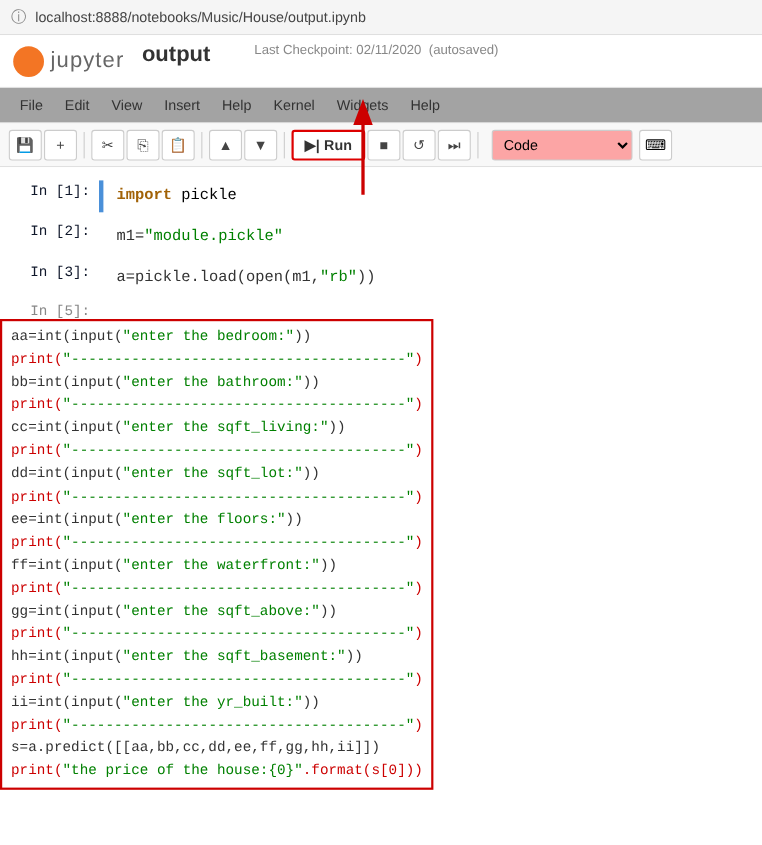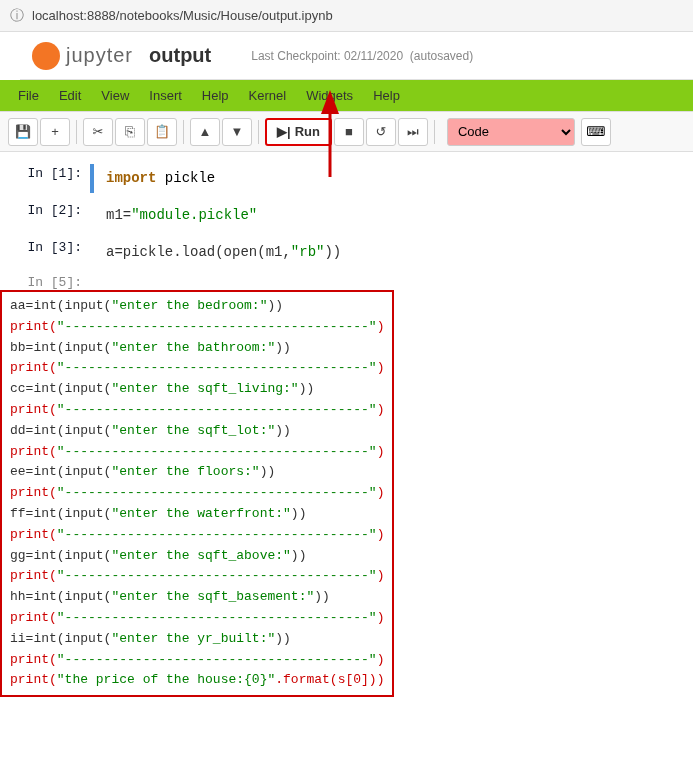--- a/index.html
+++ b/index.html
@@ -24,26 +24,24 @@
     }
     .address-bar .info-icon {
       margin-right: 8px;
       color: #888;
       font-size: 14px;
     }
 
     
     .jupyter-header {
       display: flex;
-      align-items: center;
       padding: 6px 12px;
       background: #fff;
       border-bottom: 1px solid #e0e0e0;
       height: 48px;
-      margin-left: 20px;
     }
     .jupyter-logo {
       display: flex;
       align-items: center;
       margin-right: 16px;
     }
     .jupyter-logo-circle {
       width: 28px;
       height: 28px;
       border-radius: 50%;
@@ -66,21 +64,21 @@
       font-size: 12px;
       color: #888;
       padding-left: 32px;
     }
 
     
     .menu-bar {
       display: flex;
       align-items: center;
       padding: 2px 8px;
-      background: #84cc16;
+      background: #a3a3a3;
       border-bottom: 1px solid #ddd;
       height: 32px;
     }
     .menu-item {
       padding: 4px 10px;
       font-size: 13px;
       color: #333;
       cursor: pointer;
     }
 
@@ -330,17 +328,18 @@
       <div><span class="var">ee=int(input(</span><span class="str">"enter the floors:"</span><span class="var">))</span></div>
       <div><span class="red-text">print(</span><span class="str">"---------------------------------------"</span><span class="red-text">)</span></div>
       <div><span class="var">ff=int(input(</span><span class="str">"enter the waterfront:"</span><span class="var">))</span></div>
       <div><span class="red-text">print(</span><span class="str">"---------------------------------------"</span><span class="red-text">)</span></div>
       <div><span class="var">gg=int(input(</span><span class="str">"enter the sqft_above:"</span><span class="var">))</span></div>
       <div><span class="red-text">print(</span><span class="str">"---------------------------------------"</span><span class="red-text">)</span></div>
       <div><span class="var">hh=int(input(</span><span class="str">"enter the sqft_basement:"</span><span class="var">))</span></div>
       <div><span class="red-text">print(</span><span class="str">"---------------------------------------"</span><span class="red-text">)</span></div>
       <div><span class="var">ii=int(input(</span><span class="str">"enter the yr_built:"</span><span class="var">))</span></div>
       <div><span class="red-text">print(</span><span class="str">"---------------------------------------"</span><span class="red-text">)</span></div>
+      <div><span class="var">s=a.predict([[aa,bb,cc,dd,ee,ff,gg,hh,ii]])</span></div>
       <div><span class="red-text">print(</span><span class="str">"the price of the house:{0}"</span><span class="red-text">.format(s[0]))</span></div>
     </div>
   </div>
 
 </div>
 
 </body></html>

